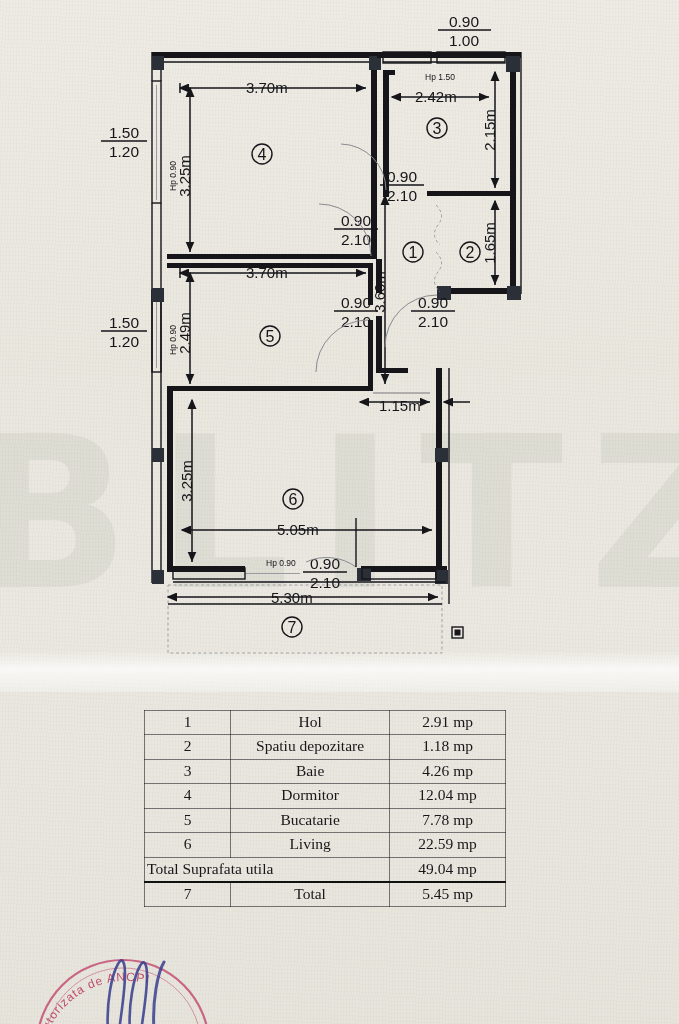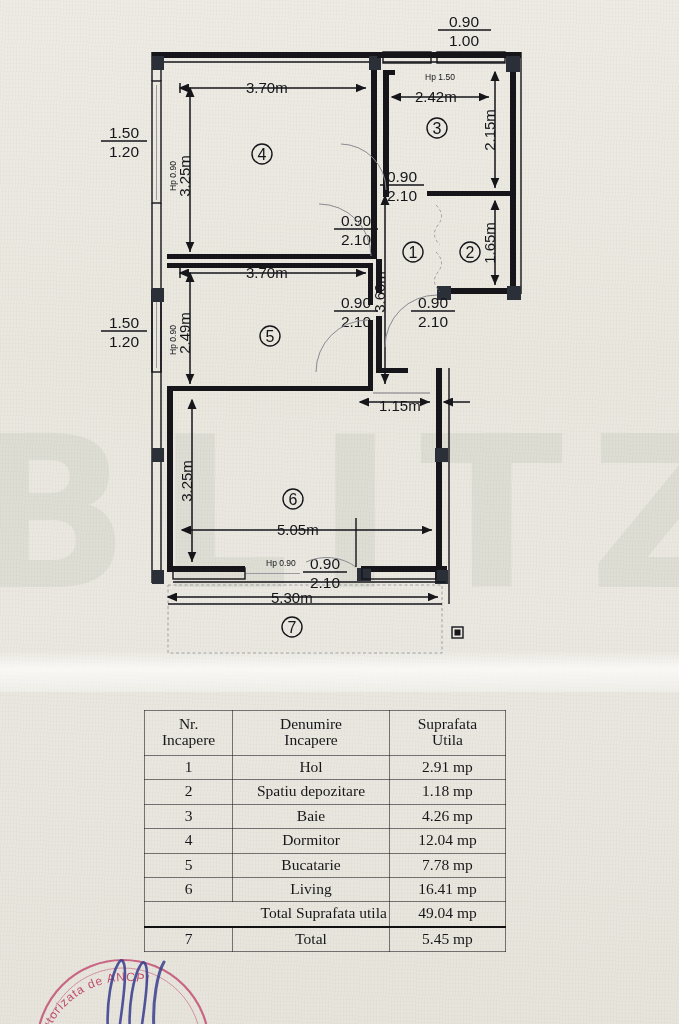--- a/index.html
+++ b/index.html
@@ -43,21 +43,21 @@
   table.areas td{
     border:1px solid rgba(20,20,25,.55);
     text-align:center;font-size:15.5px;padding:3px 2px 4px;
     line-height:1.06;
   }
   table.areas tr.hdr td{font-size:15.5px;padding:5px 2px 6px;}
   table.areas td.num{width:86px;}
   table.areas td.name{width:160px;}
   table.areas td.area{width:116px;}
   table.areas tr.thick td{border-top:2px solid #111;}
-  table.areas td.spanleft{text-align:right;}
+  table.areas td.spanleft{text-align:left;}
 
   
   #stamp{
     position:absolute;left:28px;top:928px;width:190px;height:190px;
     pointer-events:none;
   }
   #sig{
     position:absolute;left:92px;top:944px;width:110px;height:90px;pointer-events:none;
   }
 </style>
@@ -275,34 +275,20 @@
   </g>
   <g>
     <circle cx="292" cy="627" r="10" class="thin"></circle>
     <text class="mk" x="292" y="633" text-anchor="middle">7</text>
   </g>
 </svg>
 
 <div id="tablewrap">
   <table class="areas">
     <tbody>
-      <tr class="hdr">
-        <td class="num">
-          <span>Nr.</span><br>
-          <span>Incapere</span>
-        </td>
-        <td class="name">
-          <span>Denumire</span><br>
-          <span>Incapere</span>
-        </td>
-        <td class="area">
-          <span>Suprafata</span><br>
-          <span>Utila</span>
-        </td>
-      </tr>
 
       <tr>
           <td class="num">1</td>
           <td class="name">Hol</td>
           <td class="area">2.91 mp</td>
         </tr>
       <tr>
           <td class="num">2</td>
           <td class="name">Spatiu depozitare</td>
           <td class="area">1.18 mp</td>
@@ -318,21 +304,21 @@
           <td class="area">12.04 mp</td>
         </tr>
       <tr>
           <td class="num">5</td>
           <td class="name">Bucatarie</td>
           <td class="area">7.78 mp</td>
         </tr>
       <tr>
           <td class="num">6</td>
           <td class="name">Living</td>
-          <td class="area">16.41 mp</td>
+          <td class="area">22.59 mp</td>
         </tr>
 
       <tr>
         <td class="spanleft" colspan="2">Total Suprafata utila</td>
         <td class="area">49.04 mp</td>
       </tr>
 
       <tr class="thick">
         <td class="num">7</td>
         <td class="name">Total</td>

